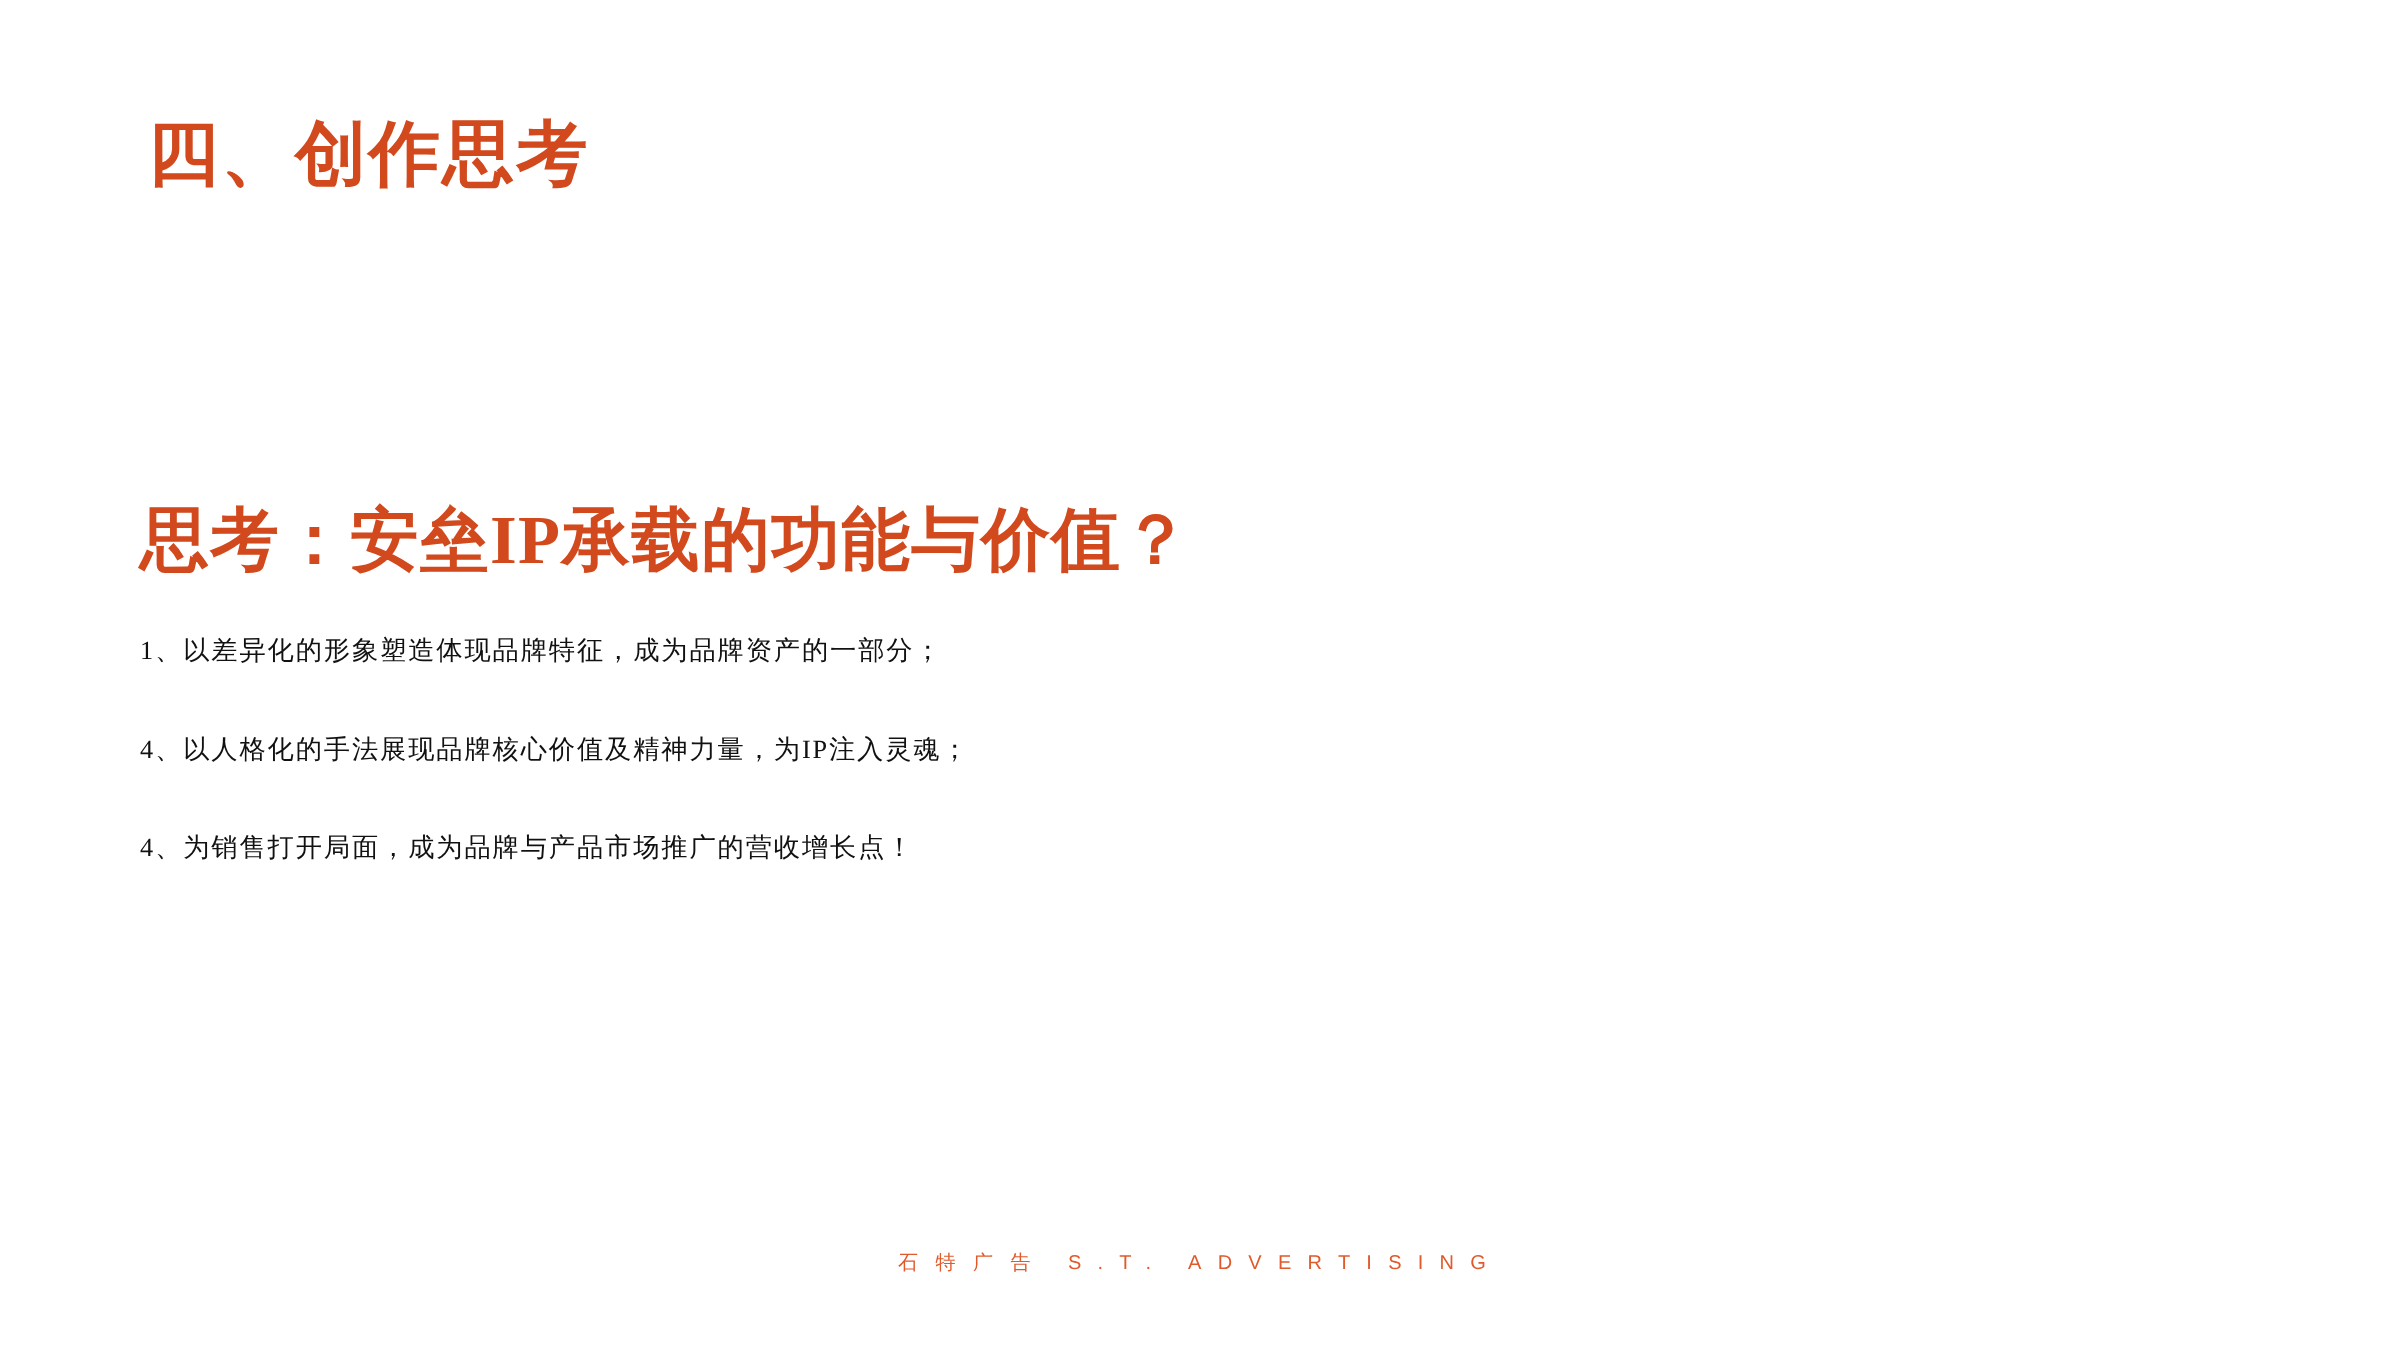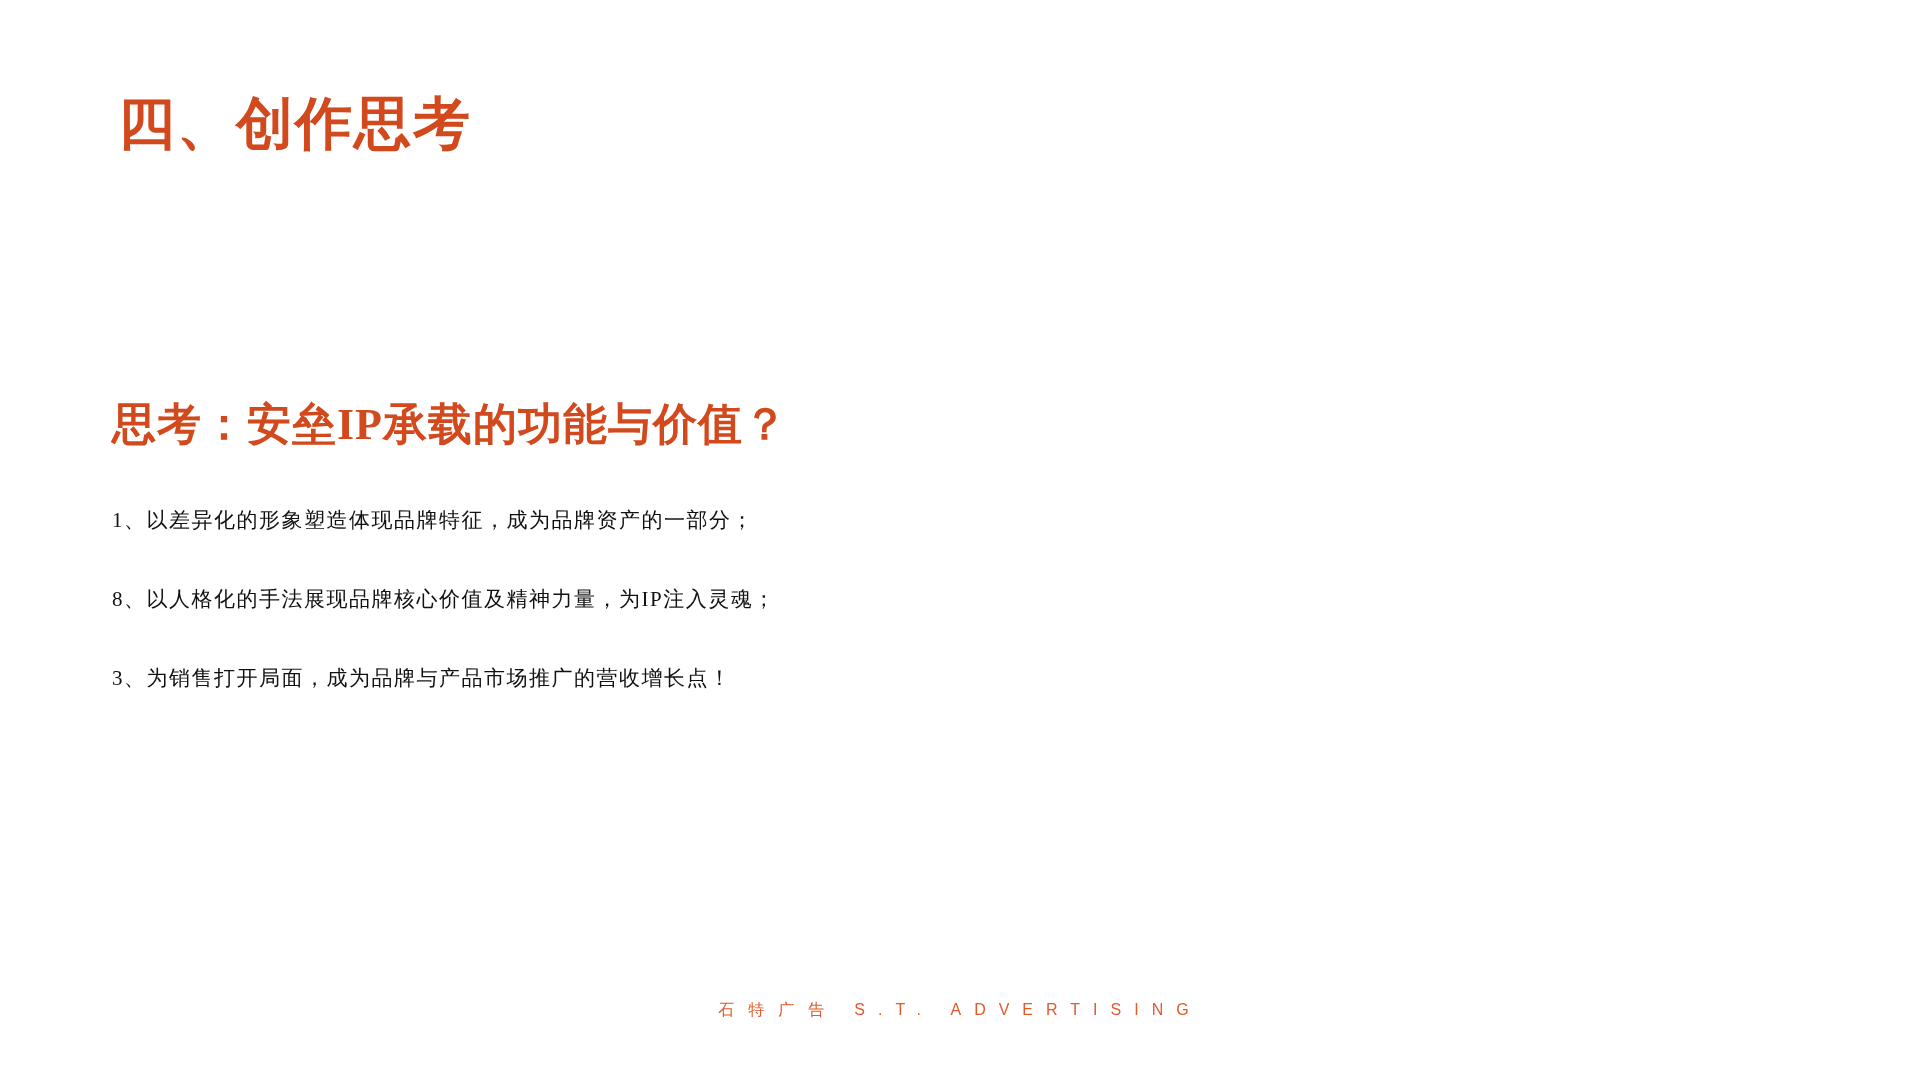--- a/index.html
+++ b/index.html
@@ -37,21 +37,21 @@
     white-space: nowrap;
   }
 
   
   .question {
     position: absolute;
     left: 112px;
     top: 400px;
     font-family: "Liberation Serif", "DejaVu Serif", serif;
     font-weight: 700;
-    font-size: 44px;
+    font-size: 55px;
     line-height: 1.15;
     letter-spacing: 1px;
     color: #D1491C;
     white-space: nowrap;
   }
 
   
   .body-list {
     position: absolute;
     left: 112px;
@@ -100,22 +100,22 @@
 <body>
 
 <div class="slide">
 
   <div class="section-title">四、创作思考</div>
 
   <div class="question">思考：安垒IP承载的功能与价值？</div>
 
   <div class="body-list">
     <div class="body-line">1、以差异化的形象塑造体现品牌特征，成为品牌资产的一部分；</div>
-    <div class="body-line">8、以人格化的手法展现品牌核心价值及精神力量，为IP注入灵魂；</div>
-    <div class="body-line">3、为销售打开局面，成为品牌与产品市场推广的营收增长点！</div>
+    <div class="body-line">4、以人格化的手法展现品牌核心价值及精神力量，为IP注入灵魂；</div>
+    <div class="body-line">4、为销售打开局面，成为品牌与产品市场推广的营收增长点！</div>
   </div>
 
   <div class="footer">
     <span class="footer-inner">
       <span class="footer-cn">石特广告</span><span class="footer-en">S.T. ADVERTISING</span>
     </span>
   </div>
 
 </div>
 

